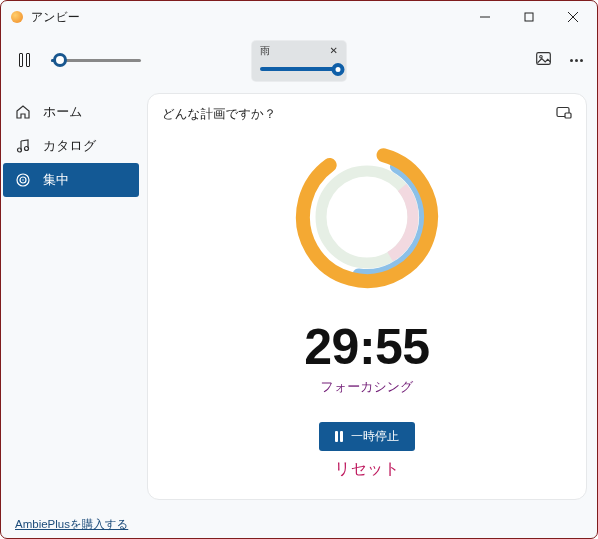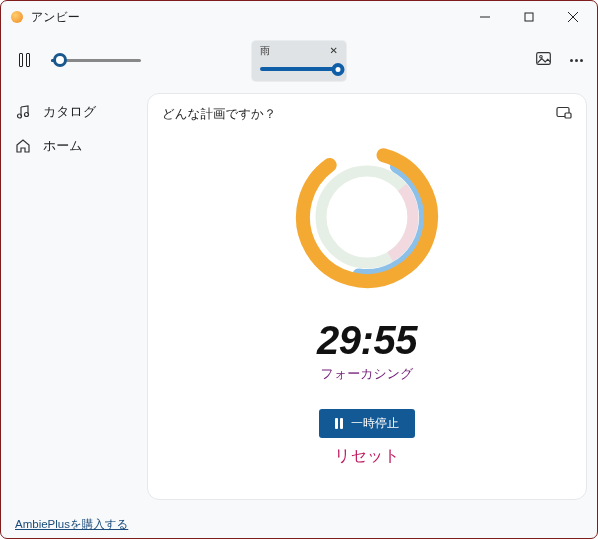--- a/index.html
+++ b/index.html
@@ -37,21 +37,21 @@
   .nav-icon { width: 16px; height: 16px; display: flex; align-items: center; justify-content: center; }
   .nav-icon svg { width: 16px; height: 16px; }
   .main { flex: 1; padding: 6px 10px 10px 6px; min-height: 0; }
   .card { width: 100%; height: 100%; background: #fff; border: 1px solid #e6e8ea; border-radius: 12px; display: flex; flex-direction: column; padding: 10px 14px 14px 14px; }
   .card-head { display: flex; justify-content: space-between; align-items: center; }
   .prompt { font-size: 12.5px; color: #222; }
   .pip-icon svg { width: 16px; height: 16px; }
   .dial-wrap { flex: 0 0 auto; display: flex; justify-content: center; margin-top: 18px; }
   .dial { width: 150px; height: 150px; }
   .timer-wrap { text-align: center; margin-top: 26px; }
-  .timer { font-size: 40px; font-weight: 600; color: #111; letter-spacing: -0.5px; font-style: italic; }
+  .timer { font-size: 50px; font-weight: 600; color: #111; letter-spacing: -0.5px; }
   .phase { font-size: 13px; color: #701a75; margin-top: 2px; }
   .actions { display: flex; flex-direction: column; align-items: center; margin-top: 26px; gap: 8px; }
   .btn-primary { background: #135995; color: #fff; border: none; border-radius: 3px; padding: 6px 16px; font-size: 12px; display: flex; align-items: center; gap: 8px; }
   .btn-primary .pi { display: flex; gap: 2px; }
   .btn-primary .pi span { width: 3px; height: 11px; background: #fff; border-radius: 1px; }
   .btn-text { background: none; border: none; color: #be185d; font-size: 16px; }
   .footer { height: 28px; display: flex; align-items: center; padding: 0 14px; }
   .footer a { font-size: 11.5px; color: #1b4b7a; }
 </style>
 </head>
@@ -119,35 +119,45 @@
           <span></span>
       </div>
     </div>
   </div>
 
   <div class="body">
     <div class="sidebar">
       <div class="nav-item">
         <div class="nav-icon">
           <svg viewBox="0 0 16 16">
+              <path d="M2 7 L8 2 L14 7 V14 H10 V10 H6 V14 H2 Z" fill="none" stroke="#333" stroke-width="1.2"></path>
+            </svg>
+        </div>
+        <span>ホーム</span>
+      </div>
+      <div class="nav-item">
+        <div class="nav-icon">
+          <svg viewBox="0 0 16 16">
               <path d="M6 3 L13 2 V10" fill="none" stroke="#333" stroke-width="1.2"></path>
               <circle cx="4.5" cy="12" r="2" fill="none" stroke="#333" stroke-width="1.2"></circle>
               <circle cx="11.5" cy="10.5" r="2" fill="none" stroke="#333" stroke-width="1.2"></circle>
               <line x1="6" y1="3" x2="6" y2="12" stroke="#333" stroke-width="1.2"></line>
             </svg>
         </div>
         <span>カタログ</span>
       </div>
-      <div class="nav-item">
+      <div class="nav-item active">
         <div class="nav-icon">
           <svg viewBox="0 0 16 16">
-              <path d="M2 7 L8 2 L14 7 V14 H10 V10 H6 V14 H2 Z" fill="none" stroke="#333" stroke-width="1.2"></path>
-            </svg>
-        </div>
-        <span>ホーム</span>
+              <circle cx="8" cy="8" r="6" fill="none" stroke="#fff" stroke-width="1.2"></circle>
+              <circle cx="8" cy="8" r="3" fill="none" stroke="#fff" stroke-width="1.2"></circle>
+              <circle cx="8" cy="8" r="0.7" fill="#fff"></circle>
+            </svg>
+        </div>
+        <span>集中</span>
       </div>
     </div>
 
     <div class="main">
       <div class="card">
         <div class="card-head">
           <div class="prompt">どんな計画ですか？</div>
           <div class="pip-icon">
             <svg viewBox="0 0 16 16">
               <rect x="1" y="3.5" width="12" height="9" rx="1.5" fill="none" stroke="#333" stroke-width="1.2"></rect>

